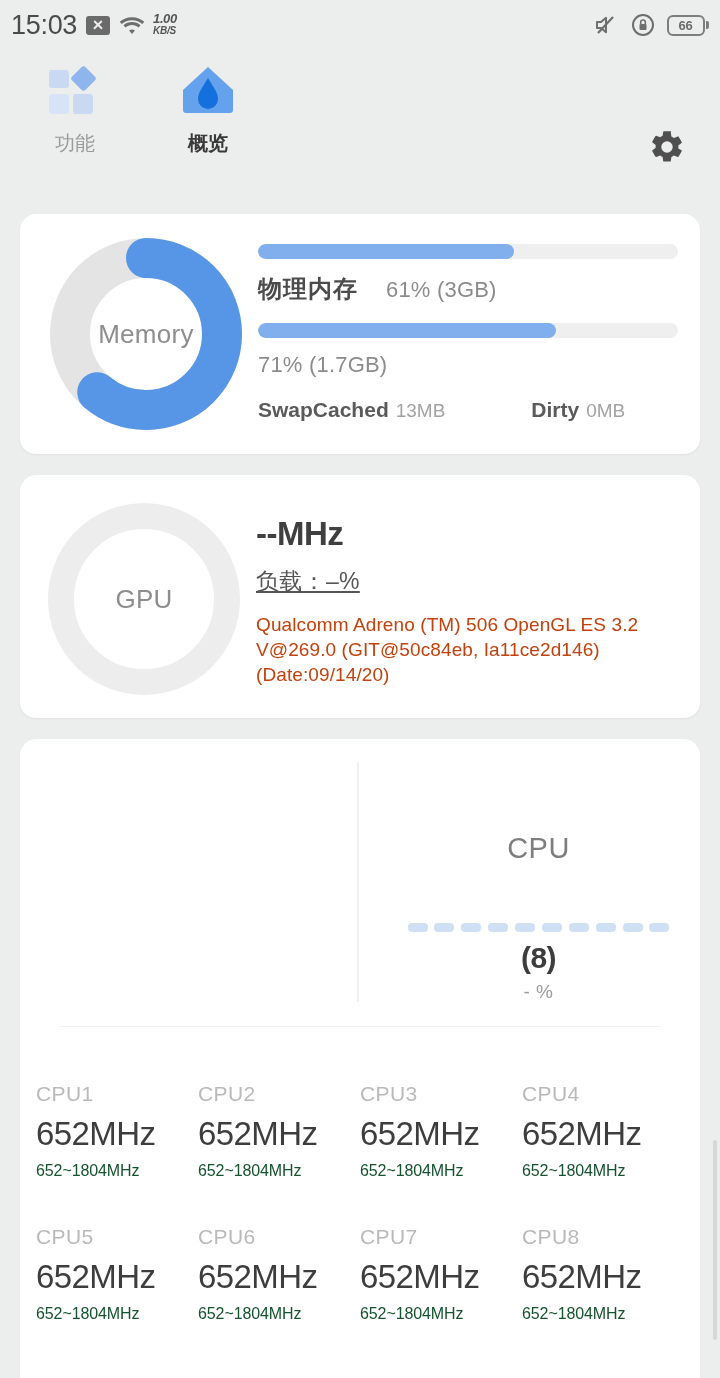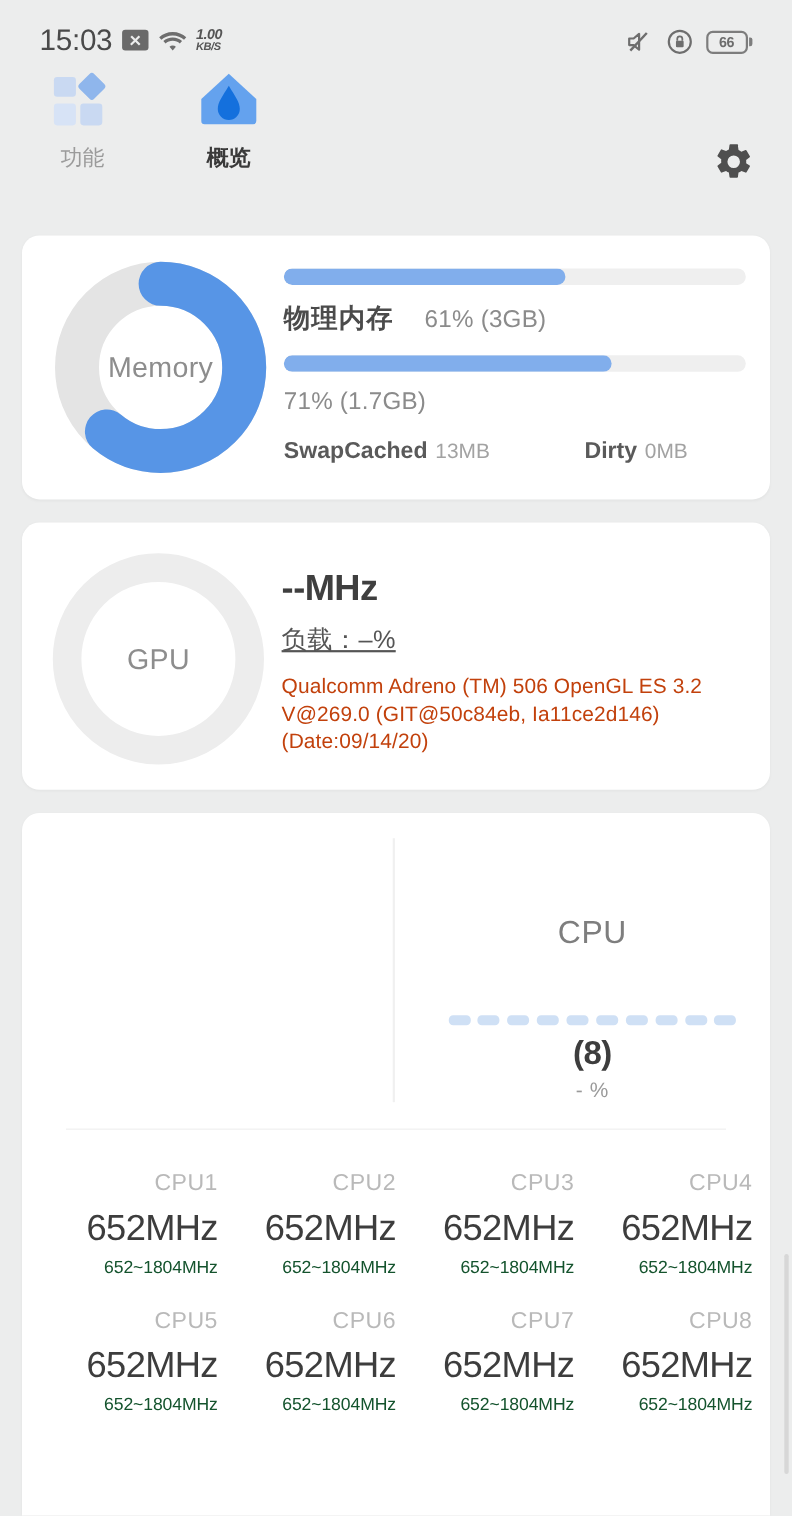--- a/index.html
+++ b/index.html
@@ -19,22 +19,22 @@
     background: #eceded;
   }
 
   
   .statusbar {
     position: absolute;
     top: 0; left: 0;
     width: 720px;
     height: 50px;
     display: flex;
-    align-items: flex-end;
-    padding: 0 36px;
+    align-items: center;
+    padding: 0 11px;
   }
   .sb-left {
     display: flex;
     align-items: center;
     gap: 9px;
   }
   .sb-clock {
     font-size: 27px;
     font-weight: 500;
     color: #4a4a4a;
@@ -287,21 +287,21 @@
 
   .cpu-grid {
     position: absolute;
     left: 16px; top: 325px;
     width: 648px;
     display: grid;
     grid-template-columns: repeat(4, 1fr);
     row-gap: 27px;
   }
   .core {
-    display: flex; flex-direction: column; align-items: flex-end;
+    display: flex; flex-direction: column; align-items: flex-start; margin-top: 18px;
   }
   .core-name {
     font-size: 21px; color: #b9b9b9; font-weight: 400;
     letter-spacing: 0.4px;
   }
   .core-freq {
     margin-top: 9px;
     font-size: 33px; color: #3d3d3d; font-weight: 400;
     letter-spacing: -0.6px;
   }

